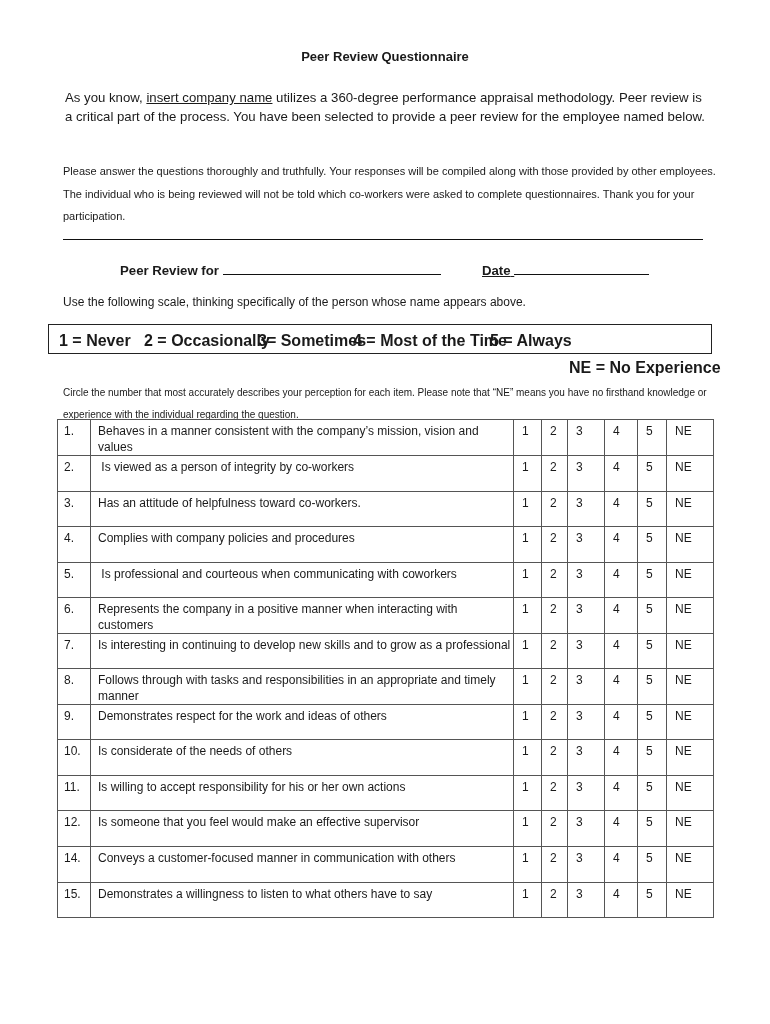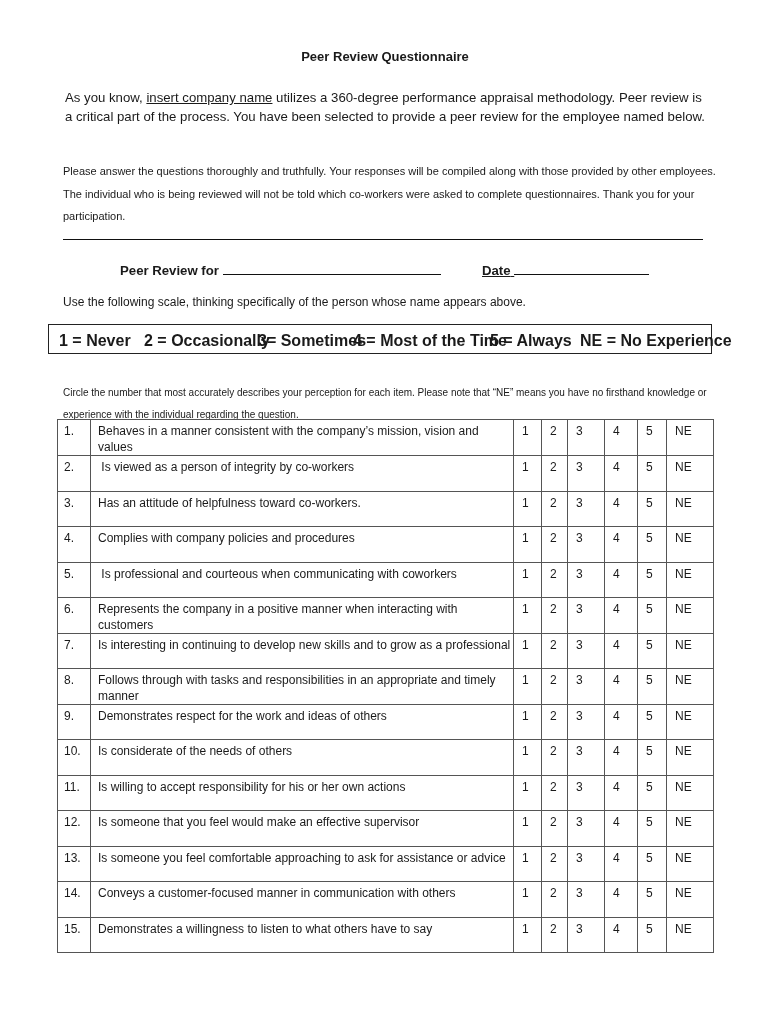--- a/index.html
+++ b/index.html
@@ -76,21 +76,21 @@
 </div>
 
 <div class="scale-intro">Use the following scale, thinking specifically of the person whose name appears above.</div>
 
 <div class="scale-box">
   <span style="left:10px;">1 = Never</span>
   <span style="left:95px;">2 = Occasionally</span>
   <span style="left:209px;">3= Sometimes</span>
   <span style="left:304px;">4 = Most of the Time</span>
   <span style="left:441px;">5 = Always</span>
-  <span style="left:531px;">NE = No Experience</span>
+  <span style="left:520px;margin-top:27px;">NE = No Experience</span>
 </div>
 
 <div class="circle-note">Circle the number that most accurately describes your perception for each item. Please note that “NE” means you have no firsthand knowledge or experience with the individual regarding the question.</div>
 
 <table class="q">
   <colgroup>
     <col style="width:33px">
       <col style="width:423px">
     <col style="width:28px">
       <col style="width:26px">
@@ -213,30 +213,20 @@
       <tr style="height: 36px;">
         <td class="num">12.</td>
         <td class="txt" style="white-space: pre-wrap;">Is someone that you feel would make an effective supervisor</td>
         <td class="r">1</td>
         <td class="r">2</td>
         <td class="r">3</td>
         <td class="r">4</td>
         <td class="r">5</td>
         <td class="r">NE</td>
       </tr>
-      <tr style="height: 35px;">
-        <td class="num">13.</td>
-        <td class="txt" style="white-space: pre-wrap;">Is someone you feel comfortable approaching to ask for assistance or advice</td>
-        <td class="r">1</td>
-        <td class="r">2</td>
-        <td class="r">3</td>
-        <td class="r">4</td>
-        <td class="r">5</td>
-        <td class="r">NE</td>
-      </tr>
       <tr style="height: 36px;">
         <td class="num">14.</td>
         <td class="txt" style="white-space: pre-wrap;">Conveys a customer-focused manner in communication with others</td>
         <td class="r">1</td>
         <td class="r">2</td>
         <td class="r">3</td>
         <td class="r">4</td>
         <td class="r">5</td>
         <td class="r">NE</td>
       </tr>

